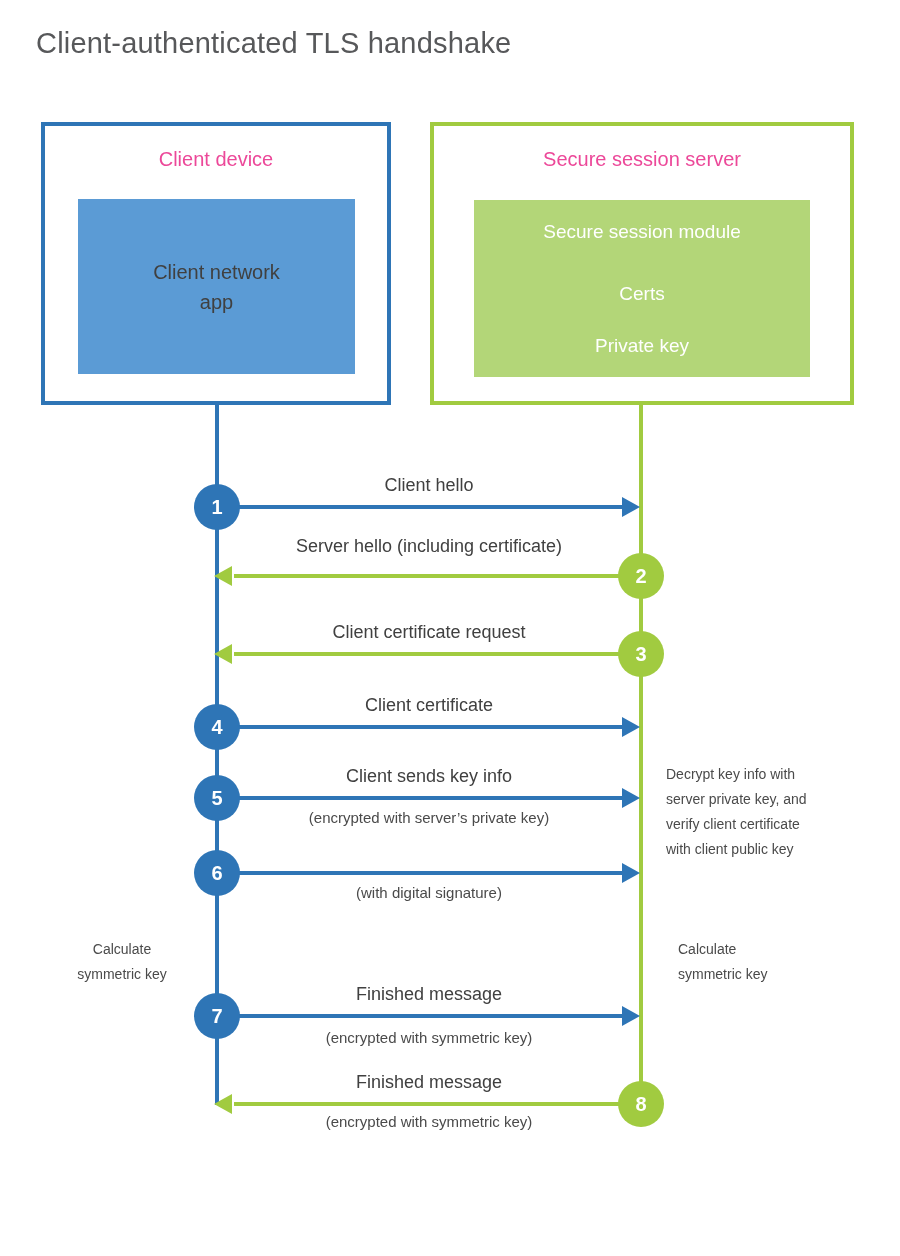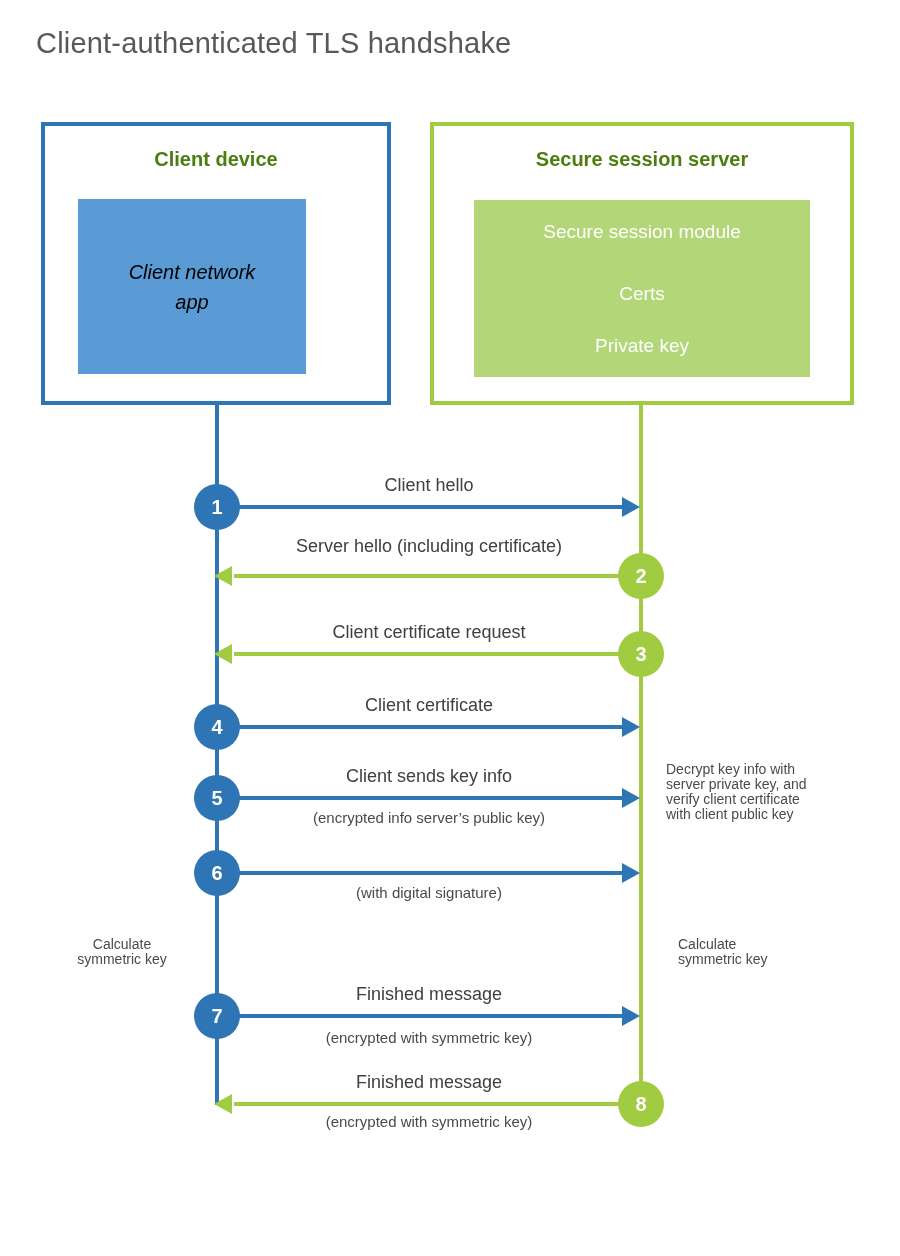--- a/index.html
+++ b/index.html
@@ -5,25 +5,25 @@
   html,body{margin:0;padding:0;background:#ffffff;}
   body{font-family:"Liberation Sans","DejaVu Sans",sans-serif;}
   .stage{position:relative;width:900px;height:1256px;background:#ffffff;overflow:hidden;}
 
   .title{position:absolute;left:36px;top:27px;font-size:29px;font-weight:400;color:#57585a;letter-spacing:.2px;}
 
   
   .actor-box{position:absolute;top:122px;height:283px;border:4px solid;background:#ffffff;box-sizing:border-box;}
   .client-box{left:41px;width:350px;border-color:#2e75b6;}
   .server-box{left:430px;width:424px;border-color:#a1cb40;}
-  .actor-title{position:absolute;top:22px;left:0;width:100%;text-align:center;font-size:20px;font-weight:700;color:#4d7c0f;}
+  .actor-title{position:absolute;top:22px;left:0;width:100%;text-align:center;font-size:20px;font-weight:400;color:#ec4899;}
 
-  .app-box{position:absolute;left:78px;top:199px;width:228px;height:175px;background:#5b9bd5;
+  .app-box{position:absolute;left:78px;top:199px;width:277px;height:175px;background:#5b9bd5;
            display:flex;align-items:center;justify-content:center;text-align:center;
-           color:#000000;font-size:20px;line-height:30px;white-space:pre-line;font-style:italic;}
+           color:#404040;font-size:20px;line-height:30px;white-space:pre-line;}
 
   .module-bar{position:absolute;left:474px;width:336px;height:63px;background:#b3d678;
               display:flex;align-items:center;justify-content:center;color:#ffffff;font-size:19px;}
   .bar-0{top:200px;} .bar-1{top:262px;text-align:right;} .bar-2{top:314px;}
 
   
   .lifeline{position:absolute;top:403px;width:4px;height:702px;}
   .lifeline.blue{left:215px;background:#2e75b6;}
   .lifeline.green{left:639px;background:#a1cb40;}
 
@@ -38,21 +38,21 @@
   .arrow-line.blue{background:#2e75b6;left:238px;width:386px;}
   .arrow-line.green{background:#a1cb40;left:234px;width:388px;}
   .arrow-head{position:absolute;width:0;height:0;border-top:10px solid transparent;border-bottom:10px solid transparent;}
   .arrow-head.right{left:622px;border-left:18px solid #2e75b6;}
   .arrow-head.left{left:214px;border-right:18px solid #a1cb40;}
 
   .msg-label{position:absolute;left:129px;width:600px;text-align:center;font-size:18px;color:#404040;}
   .msg-sub{position:absolute;left:129px;width:600px;text-align:center;font-size:15px;color:#4a4a4a;}
 
   
-  .note{position:absolute;font-size:14px;line-height:15px;color:#4a4a4a;white-space:pre-line;}
+  .note{position:absolute;font-size:14px;line-height:25px;color:#4a4a4a;white-space:pre-line;}
   .note-decrypt{left:666px;top:762px;width:180px;text-align:left;}
   .note-calc-left{left:52px;top:937px;width:140px;text-align:center;}
   .note-calc-right{left:678px;top:937px;width:140px;text-align:left;}
 </style>
 </head>
 <body>
 
 <div class="stage">
 
   <div class="title">Client-authenticated TLS handshake</div>
@@ -90,21 +90,21 @@
 
   <div class="msg-label" style="top:695px">Client certificate</div>
   <div class="arrow-line blue" style="top:725px"></div>
   <div class="arrow-head right" style="top:717px"></div>
   <div class="circle blue" style="top:704px">4</div>
 
   <div class="msg-label" style="top:766px">Client sends key info</div>
   <div class="arrow-line blue" style="top:796px"></div>
   <div class="arrow-head right" style="top:788px"></div>
   <div class="circle blue" style="top:775px">5</div>
-  <div class="msg-sub" style="top:809px">(encrypted info server’s public key)</div>
+  <div class="msg-sub" style="top:809px">(encrypted with server’s private key)</div>
 
   <div class="arrow-line blue" style="top:871px"></div>
   <div class="arrow-head right" style="top:863px"></div>
   <div class="circle blue" style="top:850px">6</div>
   <div class="msg-sub" style="top:884px">(with digital signature)</div>
 
   <div class="note note-decrypt">Decrypt key info with
 server private key, and
 verify client certificate
 with client public key</div>

